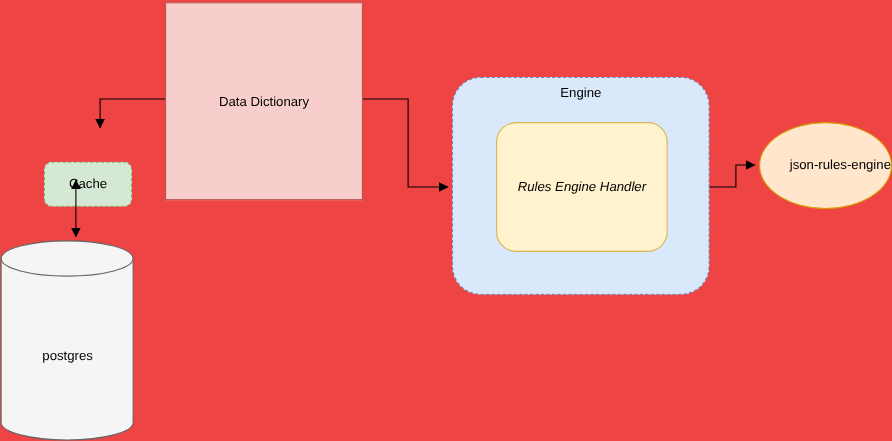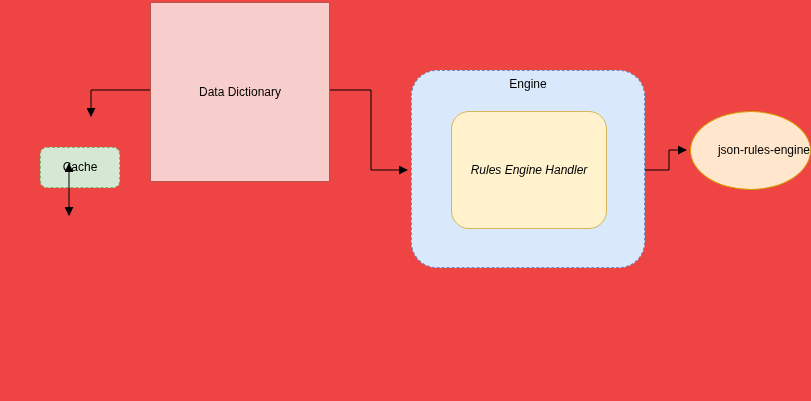--- a/index.html
+++ b/index.html
@@ -118,14 +118,21 @@
   </div>
 
   <div class="node reh" style="background-color: rgb(255, 242, 204); border-color: rgb(214, 182, 86); font-style: italic;">
     <span class="label">Rules Engine Handler</span>
   </div>
 
   <div class="node jre" style="background-color: rgb(255, 230, 204); border-color: rgb(215, 155, 0);">
     <span class="label">json-rules-engine</span>
   </div>
 
+  <div class="node pg">
+    <svg width="123" height="183" viewBox="0 0 123 183" xmlns="http://www.w3.org/2000/svg">
+      <path d="M 1 17 A 60 16 0 0 1 121 17 L 121 166 A 60 16 0 0 1 1 166 Z" stroke="#666666" stroke-width="1" fill="#f5f5f5"></path>
+      <path d="M 1 17 A 60 16 0 0 0 121 17" fill="none" stroke="#666666" stroke-width="1"></path>
+    </svg>
+    <span class="label">postgres</span>
+  </div>
 
 </div>
 
 </body></html>

